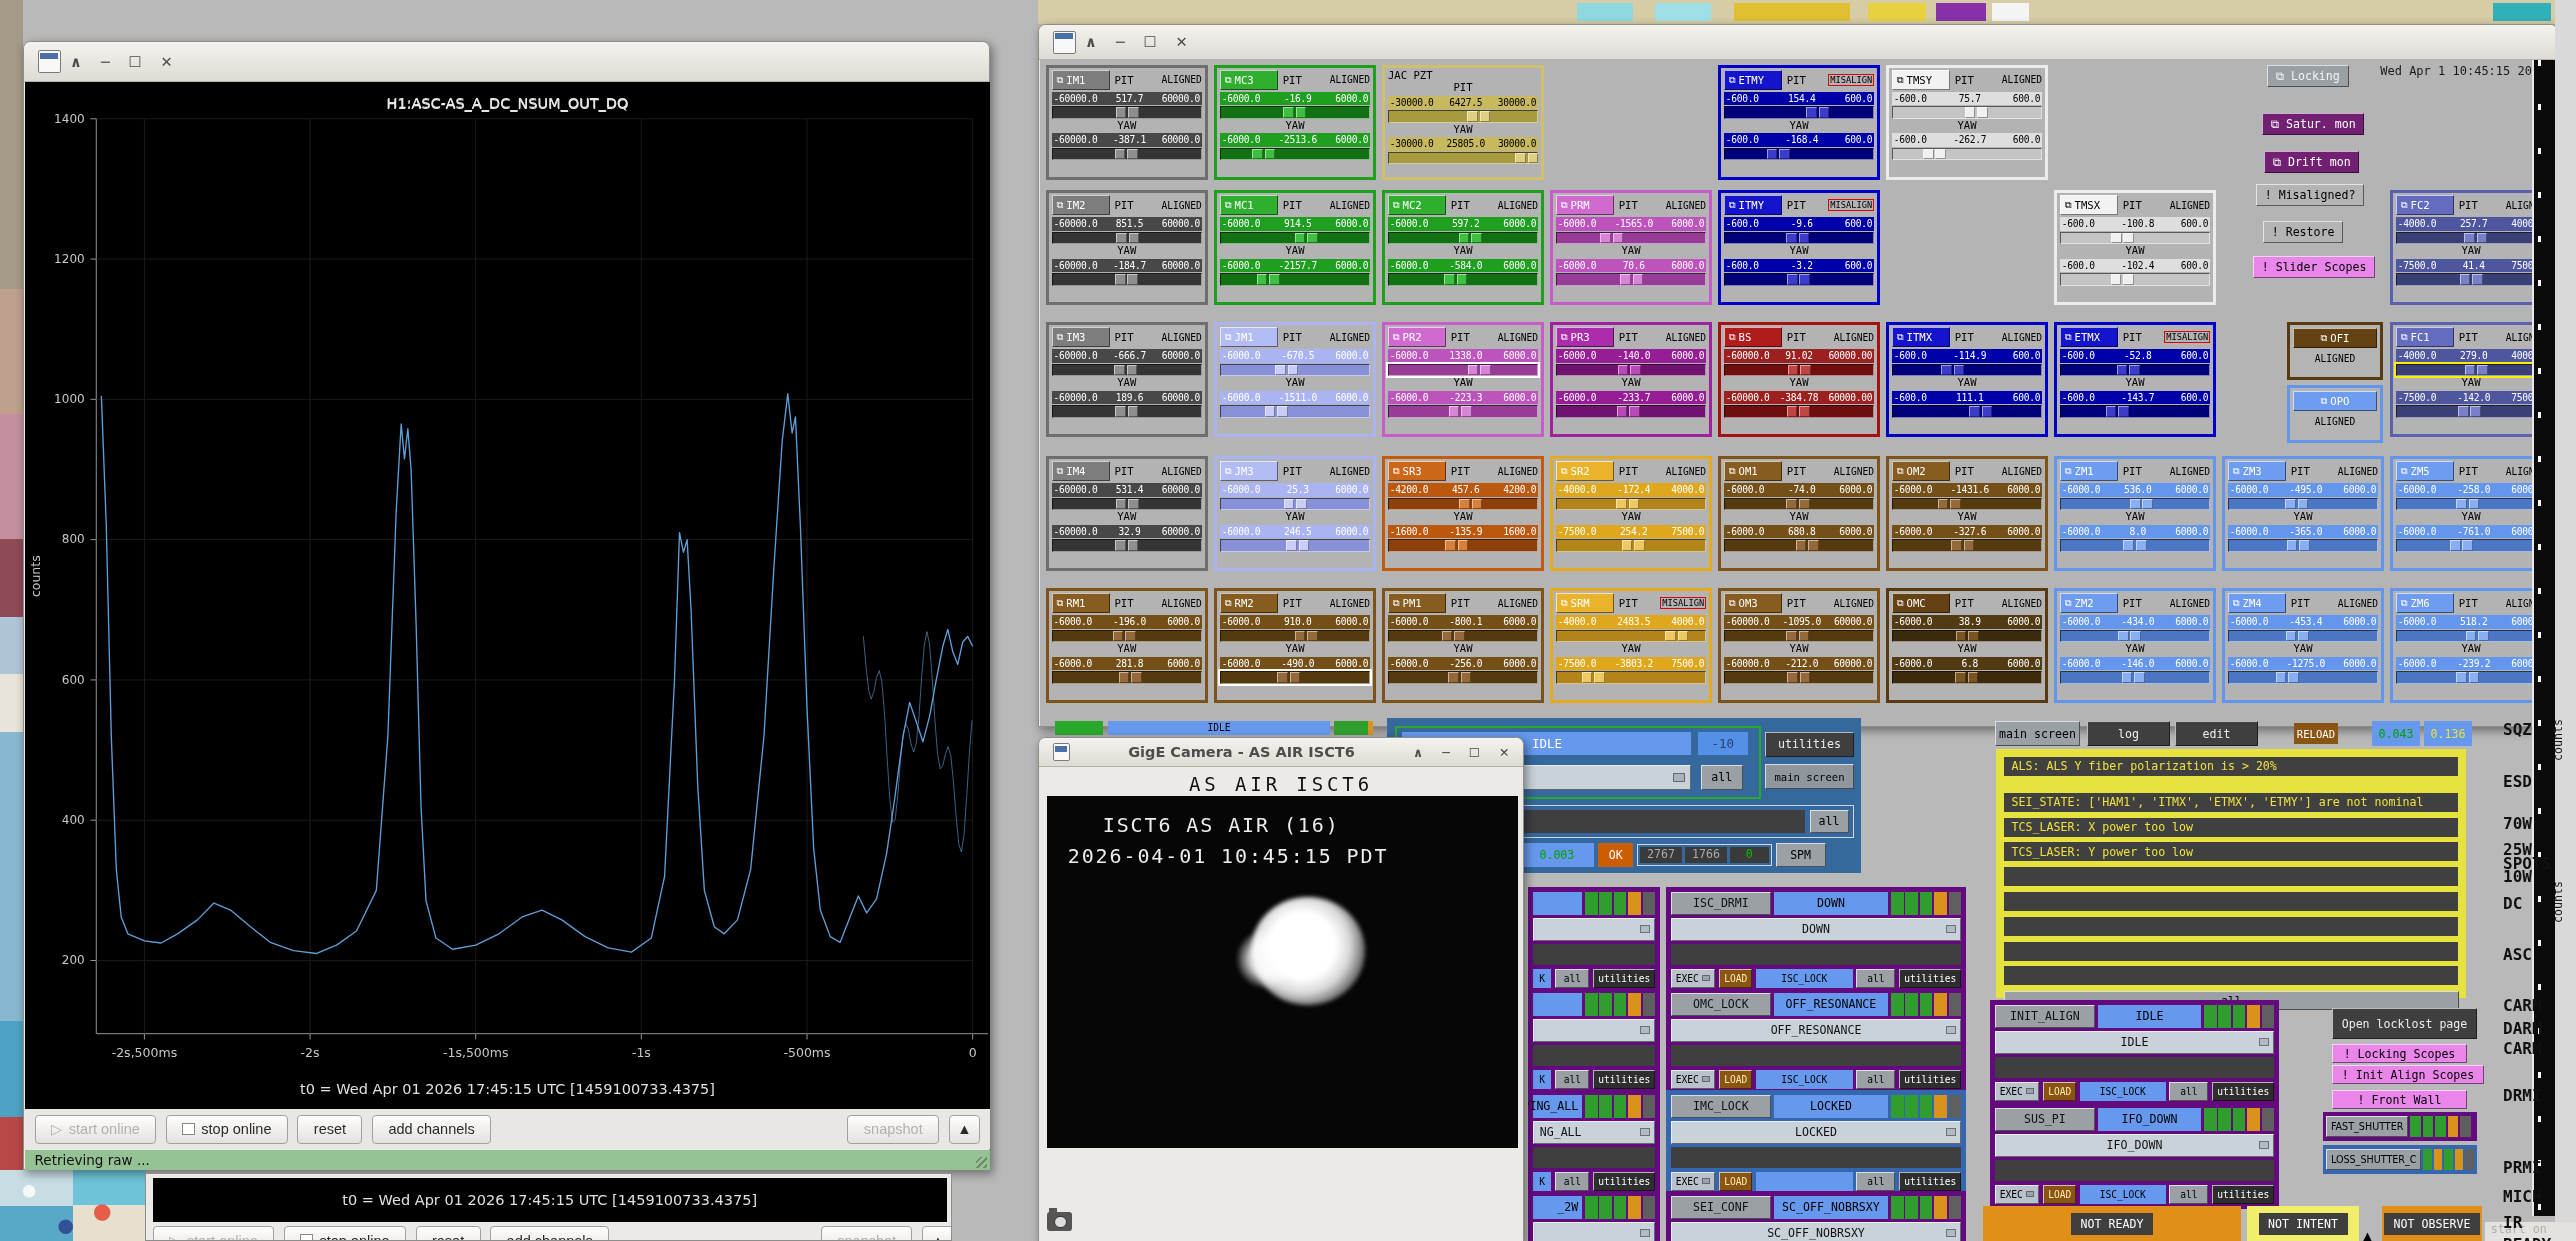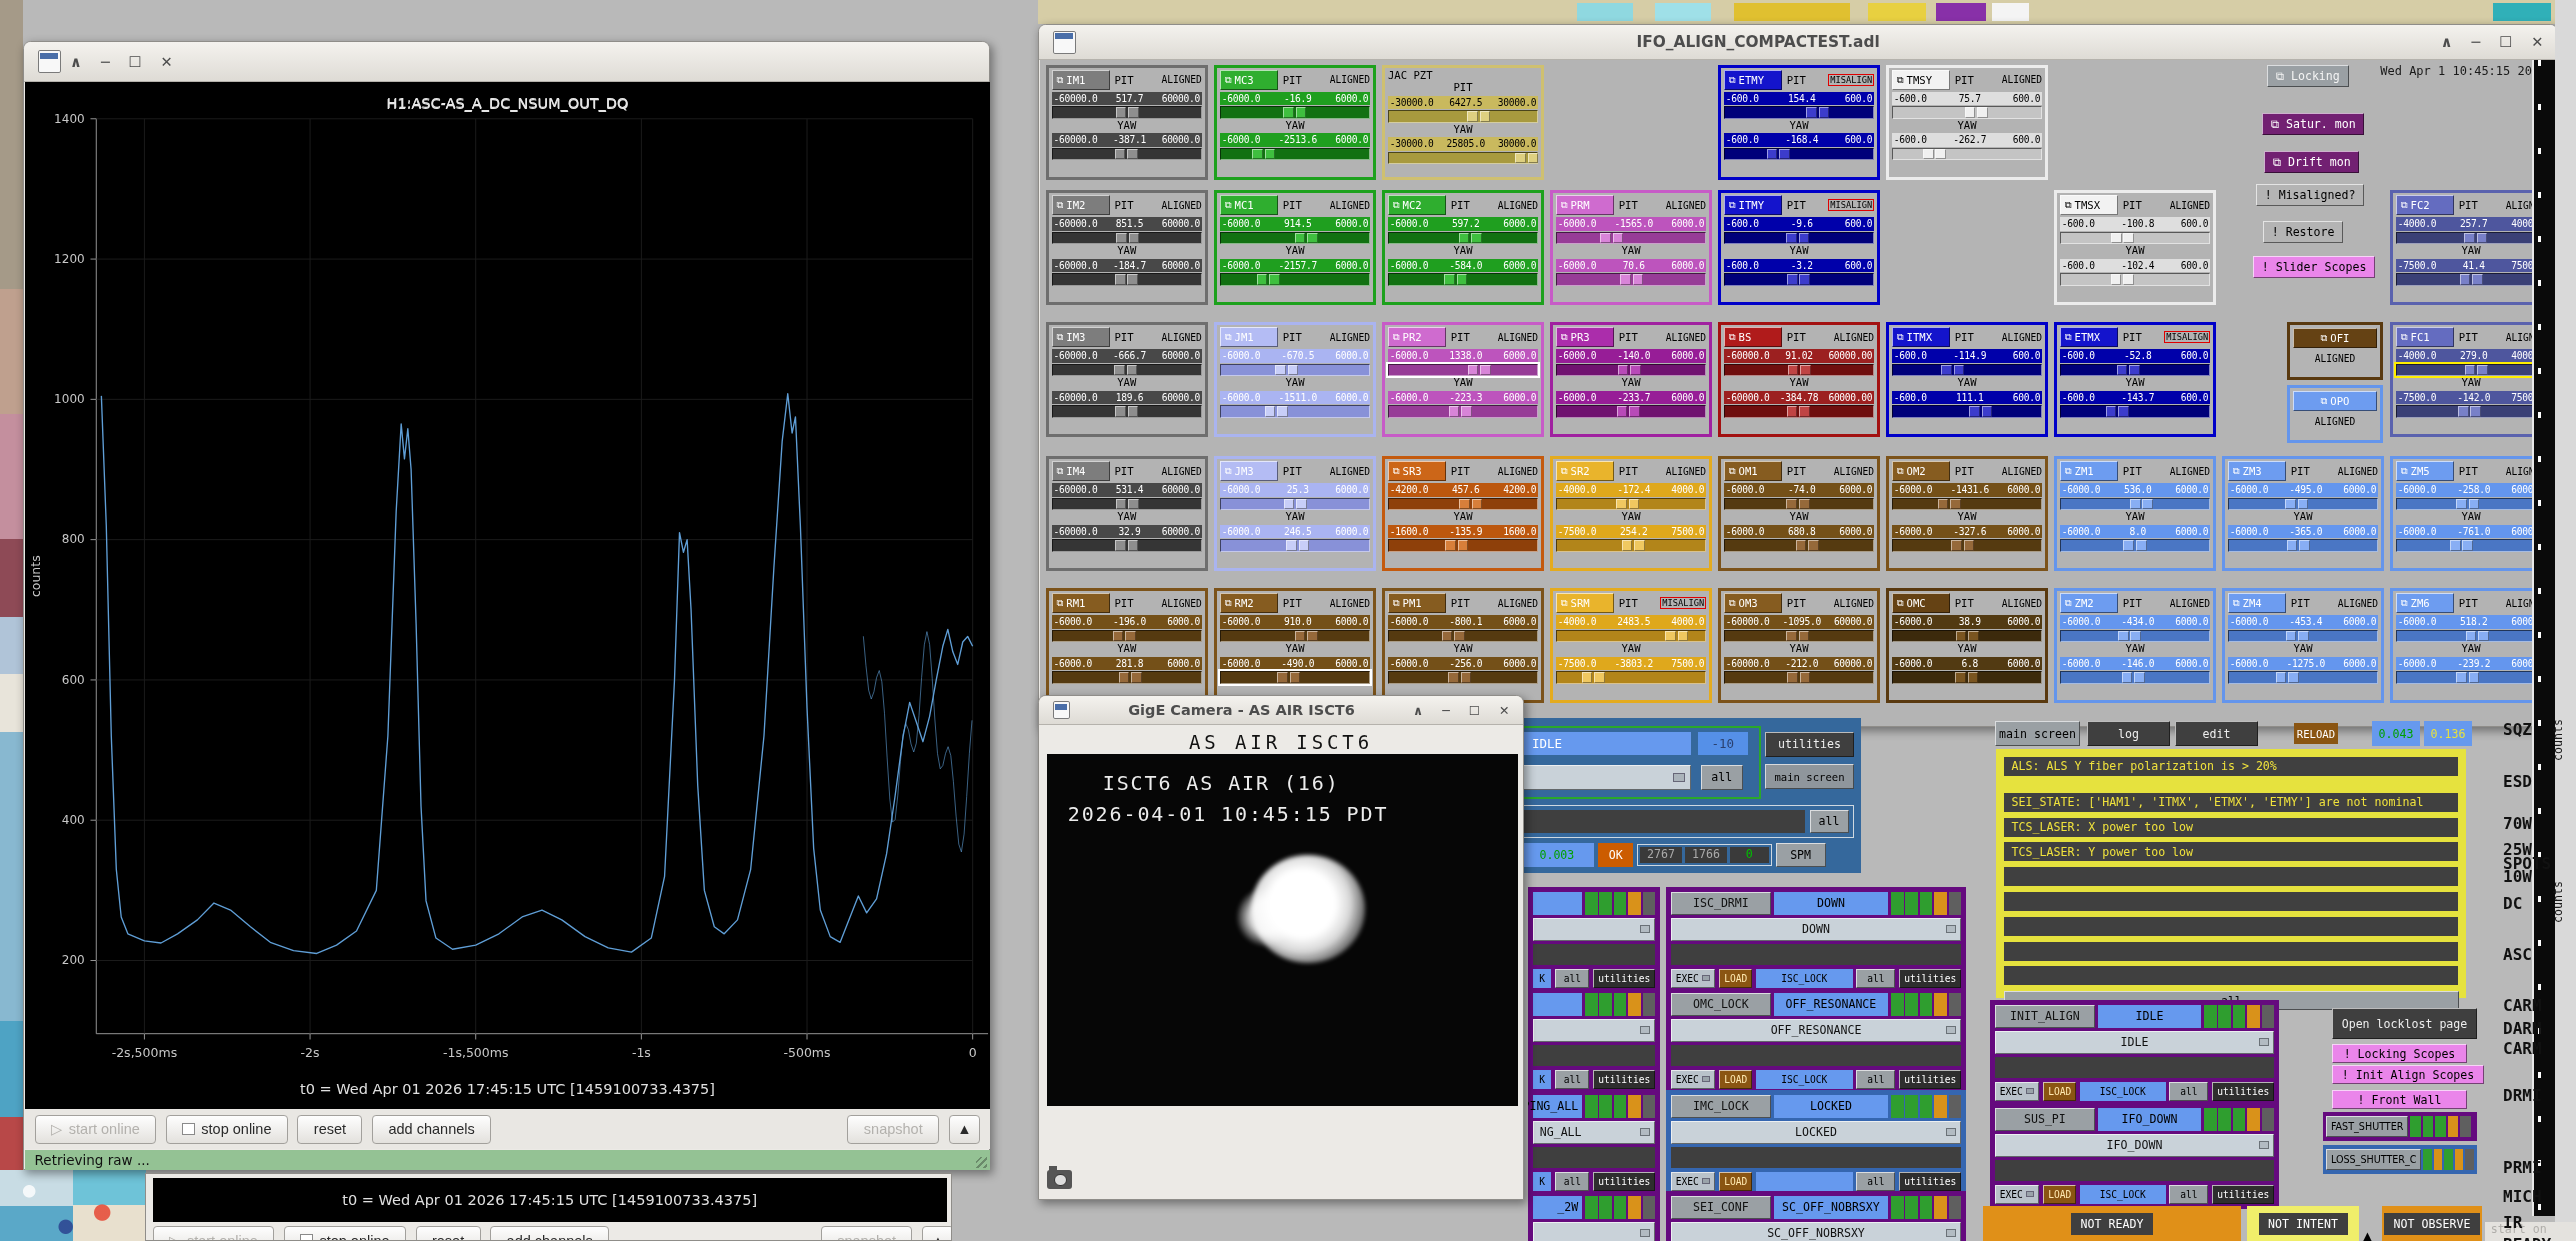--- a/index.html
+++ b/index.html
@@ -219,21 +219,20 @@
         </button>
       <button class="nd-btn" style="padding:0 7.7px">
           <span>▲</span>
         </button>
     </div>
   </div>
 
   <div class="win" id="medm" style="left:1038px;top:24px;width:1520px;height:703px;">
     <div class="titlebar" style="height:35px">
       <div class="tb-icon"></div>
-      <div class="tb-title" style="font-size:15.4px">IFO_ALIGN_COMPACTEST.adl</div>
       <div class="tb-ctrl">
         <span>∧</span>
         <span>─</span>
         <span>☐</span>
         <span>✕</span>
       </div>
     </div>
     <div id="medm-body" style="position:absolute;left:1px;top:35px;right:1px;bottom:0;background:#b4b4b4;overflow:hidden;">
       <div class="abs mf" style="right:9.6px;top:3.9px;font-size:12px;color:#1a1a1a;">Wed Apr  1 10:45:15 2026</div>
     <div class="optic" style="left: 5.8px; top: 4.8px; border-color: rgb(110, 110, 110);">
@@ -1534,21 +1533,21 @@
       <div style="width:35px;height:24px;background:#cc5c00;color:#fff;font-size:11.6px;display:flex;align-items:center;justify-content:center;">OK</div>
       <div style="display:flex;gap:2.9px;border:1px solid #cfd8e0;padding:1.9px;">
         <div style="width:42px;height:16.4px;background:#3a3a3a;color:#aaa;font-size:11.6px;text-align:center;">2767</div>
         <div style="width:42px;height:16.4px;background:#3a3a3a;color:#aaa;font-size:11.6px;text-align:center;">1766</div>
         <div style="width:39px;height:16.4px;background:#3a3a3a;color:#00c000;font-size:11.6px;text-align:center;">0</div>
       </div>
       <div class="bevel-up" style="width:50px;height:24px;background:#9aa0a4;color:#000;font-size:11.6px;display:flex;align-items:center;justify-content:center;">SPM</div>
     </div>
   </div>
 
-  <div class="win" id="camwin" style="left:1038px;top:695px;width:486px;height:505px;z-index:30;border-radius:7.7px 7.7px 0 0;">
+  <div class="win" id="camwin" style="left:1038px;top:737px;width:486px;height:505px;z-index:30;border-radius:7.7px 7.7px 0 0;">
     <div class="titlebar small">
       <div class="tb-icon" style="width:17.3px;height:17.3px"></div>
       <div class="tb-title" style="font-size:14.5px">GigE Camera - AS AIR ISCT6</div>
       <div class="tb-ctrl" style="font-size:12.5px">
         <span>∧</span>
         <span>─</span>
         <span>☐</span>
         <span>✕</span>
       </div>
     </div>

